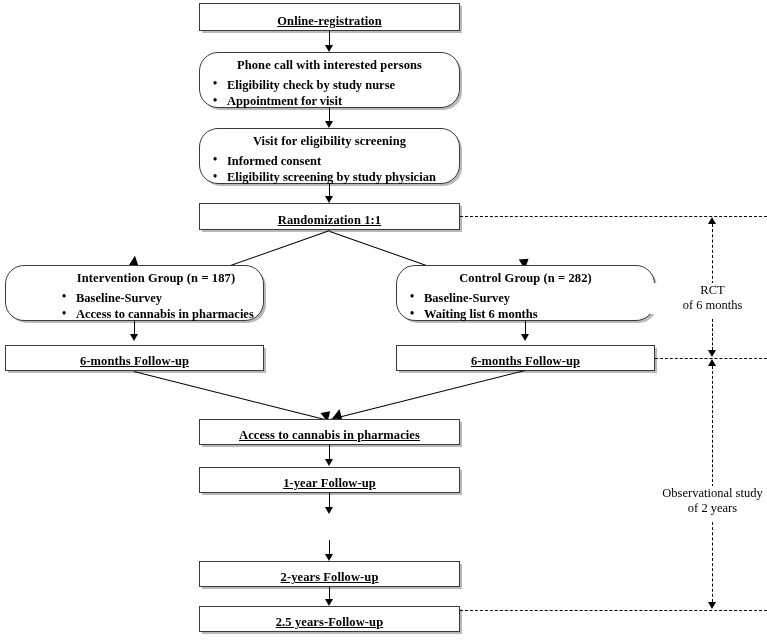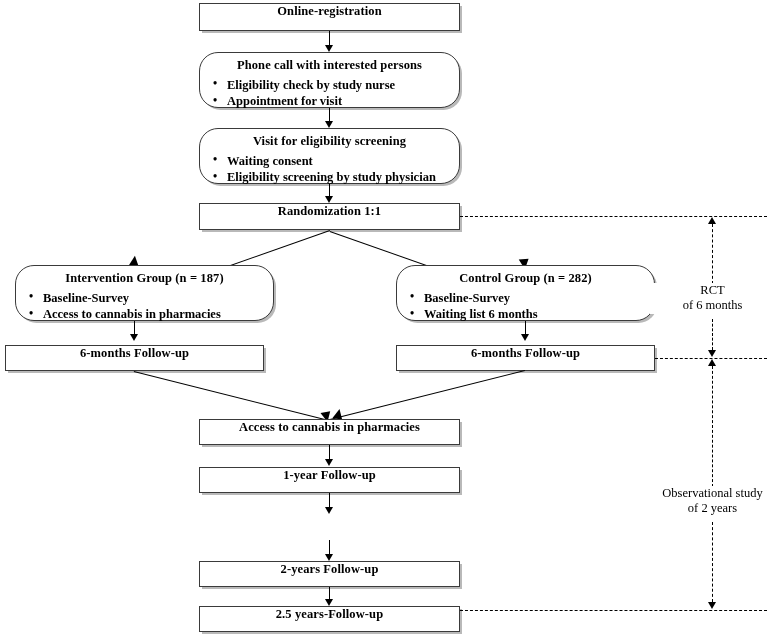--- a/index.html
+++ b/index.html
@@ -31,22 +31,23 @@
     display: block;
     text-align: center;
     font-weight: bold;
     font-size: 12.5px;
     line-height: 1.25;
     letter-spacing: 0.1px;
     white-space: nowrap;
   }
   .box.single {
     display: flex;
-    align-items: flex-start;
+    align-items: flex-end;
     justify-content: center;
+    text-decoration: underline;
   }
   .box.withlist {
     padding-top: 5px;
     border-radius: 19px;
   }
   ul.bullets {
     list-style: none;
     margin: 3px 0 0 0;
     padding: 0 0 0 13px;
   }
@@ -146,38 +147,38 @@
       <li>Eligibility  check by study nurse</li>
       <li>Appointment  for visit</li>
     </ul>
   </div>
   <div class="vline" style="left:329px; top:108px; height:16px;"></div>
   <div class="arrowhead-down" style="left:325px; top:121px;"></div>
 
   <div class="box withlist" style="left:199px; top:128px; width:261px; height:56px;font-family:Liberation Serif, serif;">
     <span class="title">Visit for eligibility screening</span>
     <ul class="bullets">
-      <li>Waiting consent</li>
+      <li>Informed consent</li>
       <li>Eligibility  screening by study physician</li>
     </ul>
   </div>
   <div class="vline" style="left:329px; top:184px; height:14px;"></div>
   <div class="arrowhead-down" style="left:325px; top:196px;"></div>
 
   <div class="box single" style="left:199px; top:203px; width:261px; height:27px;">
     <span class="title">Randomization 1:1</span>
   </div>
 
   <div class="diag" style="left:330px; top:231px; width:155px; transform: rotate(160.6deg);"></div>
   <div class="diag-head" style="left:128px; top:257px; border-left:9px solid #000; border-top:4px solid transparent; border-bottom:7px solid transparent; transform: rotate(160.6deg);"></div>
 
   <div class="diag" style="left:330px; top:231px; width:155px; transform: rotate(19.4deg);"></div>
   <div class="diag-head" style="left:518px; top:257px; border-right:9px solid #000; border-top:4px solid transparent; border-bottom:7px solid transparent; transform: rotate(19.4deg);"></div>
 
-  <div class="box withlist" style="left:15px; top:265px; width:259px; height:56px;">
+  <div class="box withlist" style="left:5px; top:265px; width:259px; height:56px;padding-left:43px;">
     <span class="title">Intervention Group (n = 187)</span>
     <ul class="bullets">
       <li>Baseline-Survey</li>
       <li>Access to cannabis in pharmacies</li>
     </ul>
   </div>
   <div class="vline" style="left:134px; top:321px; height:16px;"></div>
   <div class="arrowhead-down" style="left:130px; top:334px;"></div>
 
   <div class="box withlist" style="left:396px; top:265px; width:259px; height:56px;">

